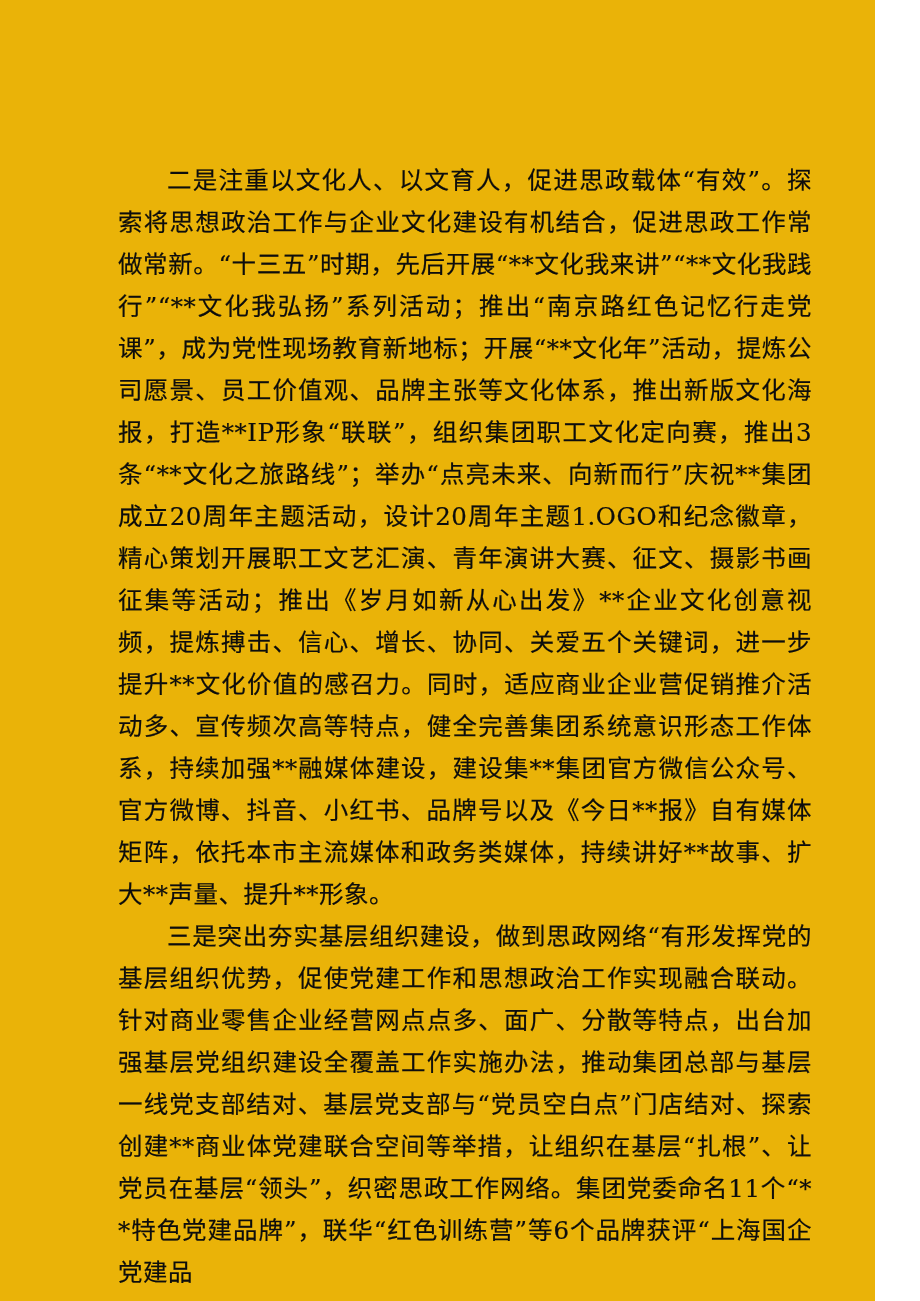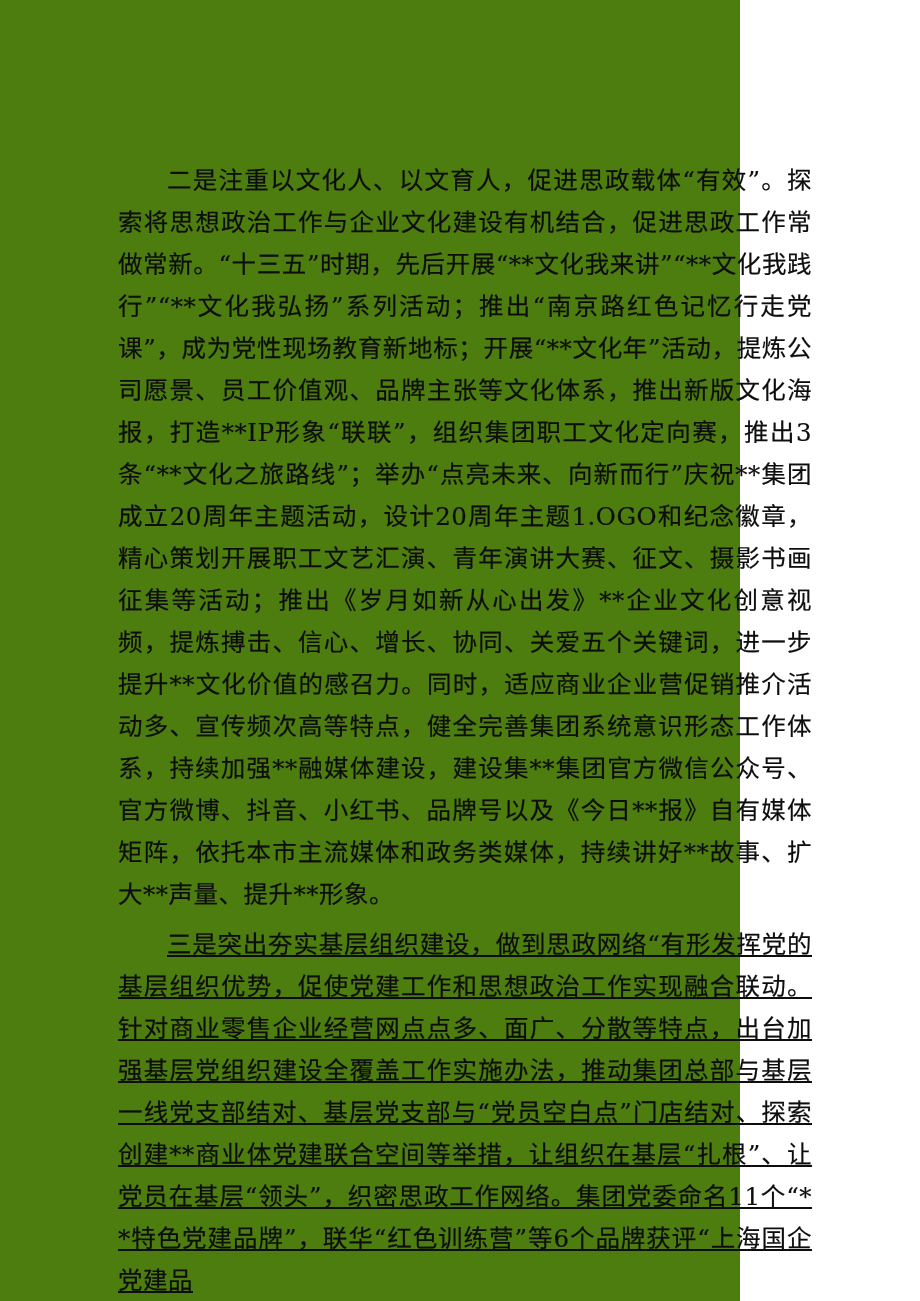--- a/index.html
+++ b/index.html
@@ -12,23 +12,23 @@
     height: 1301px;
     background: #ffffff;
     font-family: "DejaVu Serif", "Liberation Serif", serif;
     -webkit-font-smoothing: antialiased;
     overflow: hidden;
   }
 
   .page {
     position: relative;
     box-sizing: border-box;
-    width: 740px;
+    width: 875px;
     height: 1301px;
-    background: #4d7c0f;
+    background: #eab308;
     padding: 0;
   }
 
   .page-body {
     position: absolute;
     left: 118px;
     top: 160px;
     width: 694px;
   }
 
@@ -42,22 +42,21 @@
     text-align: justify;
     text-justify: inter-character;
     letter-spacing: 0.02em;
     font-weight: 500;
     font-family: "DejaVu Serif", "Liberation Serif", serif;
     word-break: break-all;
     -webkit-text-stroke: 0.18px #0d0d0d;
   }
 
   .para + .para {
-    margin-top: 8px;
-    text-decoration: underline;
+    margin-top: 0;
   }
 
   
 </style>
 </head>
 <body>
 
 <div class="page">
   <div class="page-body">
     <p class="para">二是注重以文化人、以文育人，促进思政载体“有效”。探索将思想政治工作与企业文化建设有机结合，促进思政工作常做常新。“十三五”时期，先后开展“**文化我来讲”“**文化我践行”“**文化我弘扬”系列活动；推出“南京路红色记忆行走党课”，成为党性现场教育新地标；开展“**文化年”活动，提炼公司愿景、员工价值观、品牌主张等文化体系，推出新版文化海报，打造**IP形象“联联”，组织集团职工文化定向赛，推出3条“**文化之旅路线”；举办“点亮未来、向新而行”庆祝**集团成立20周年主题活动，设计20周年主题1.OGO和纪念徽章，精心策划开展职工文艺汇演、青年演讲大赛、征文、摄影书画征集等活动；推出《岁月如新从心出发》**企业文化创意视频，提炼搏击、信心、增长、协同、关爱五个关键词，进一步提升**文化价值的感召力。同时，适应商业企业营促销推介活动多、宣传频次高等特点，健全完善集团系统意识形态工作体系，持续加强**融媒体建设，建设集**集团官方微信公众号、官方微博、抖音、小红书、品牌号以及《今日**报》自有媒体矩阵，依托本市主流媒体和政务类媒体，持续讲好**故事、扩大**声量、提升**形象。</p>

